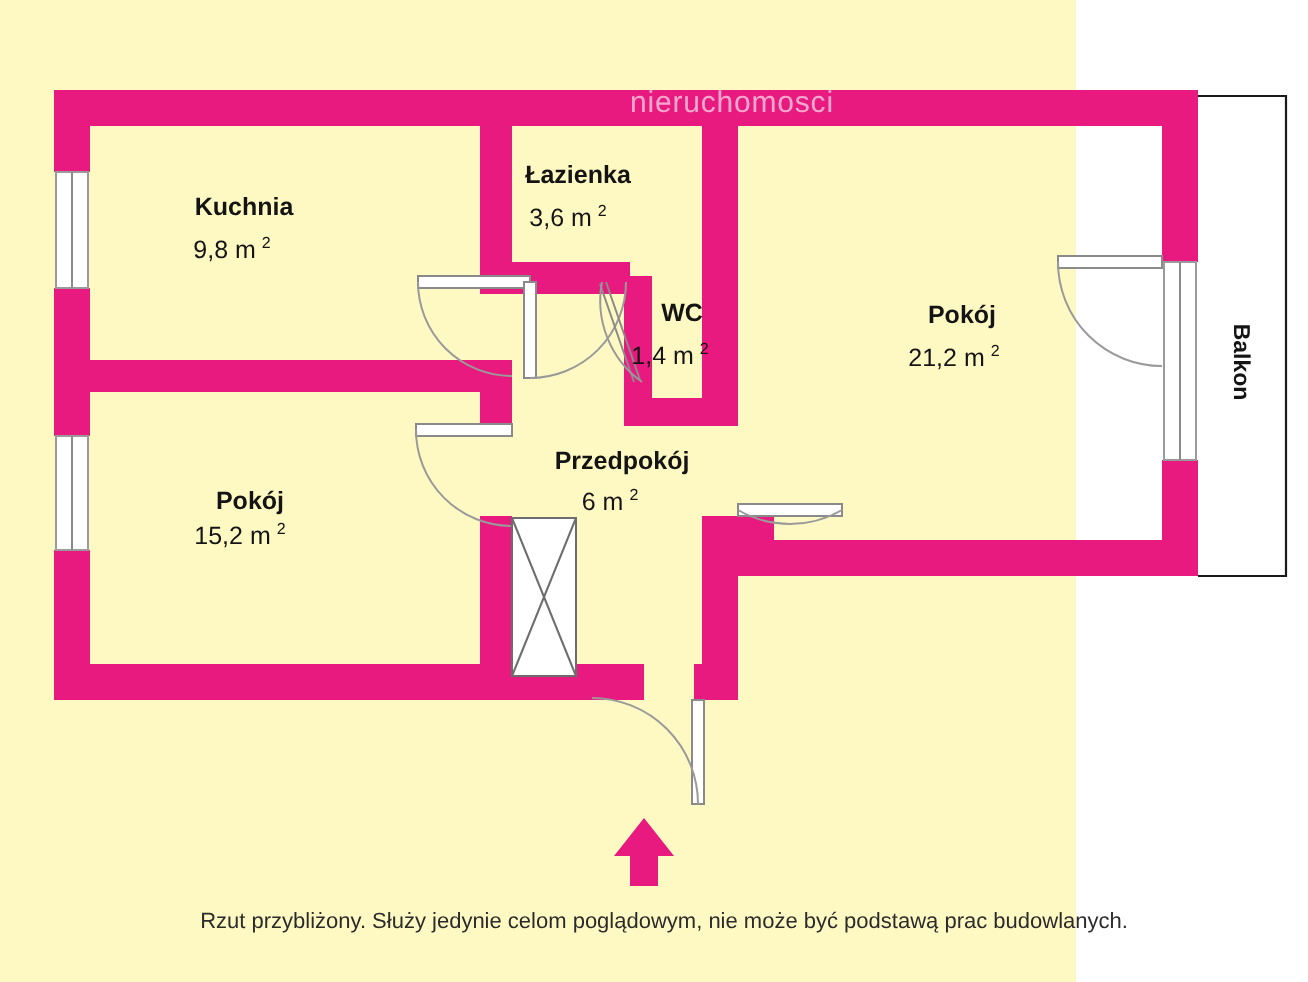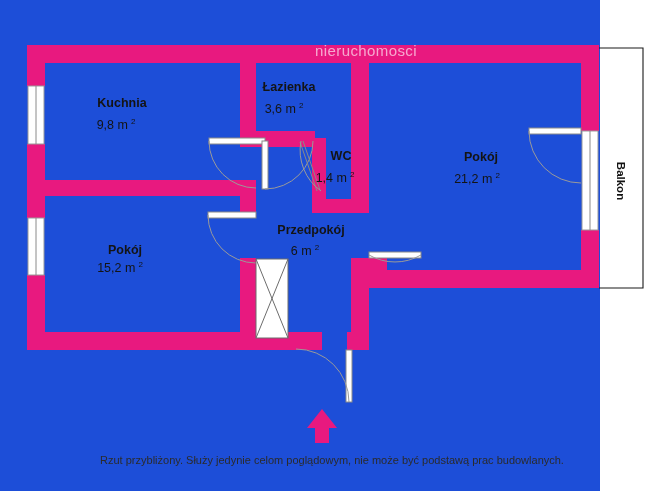--- a/index.html
+++ b/index.html
@@ -9,23 +9,23 @@
   }
   body {
     width: 654px;
     height: 491px;
     font-family: "Liberation Sans", sans-serif;
     overflow: hidden;
     position: relative;
   }
   #plan-wrap {
     position: relative;
-    width: 600px;
+    width: 538px;
     height: 491px;
-    background: #1d4ed8;
+    background: #fef9c3;
   }
   #floorplan-svg {
     position: absolute;
     left: 0;
     top: 0;
     display: block;
   }
   .room-name {
     font-family: "Liberation Sans", sans-serif;
     font-size: 12.5px;

